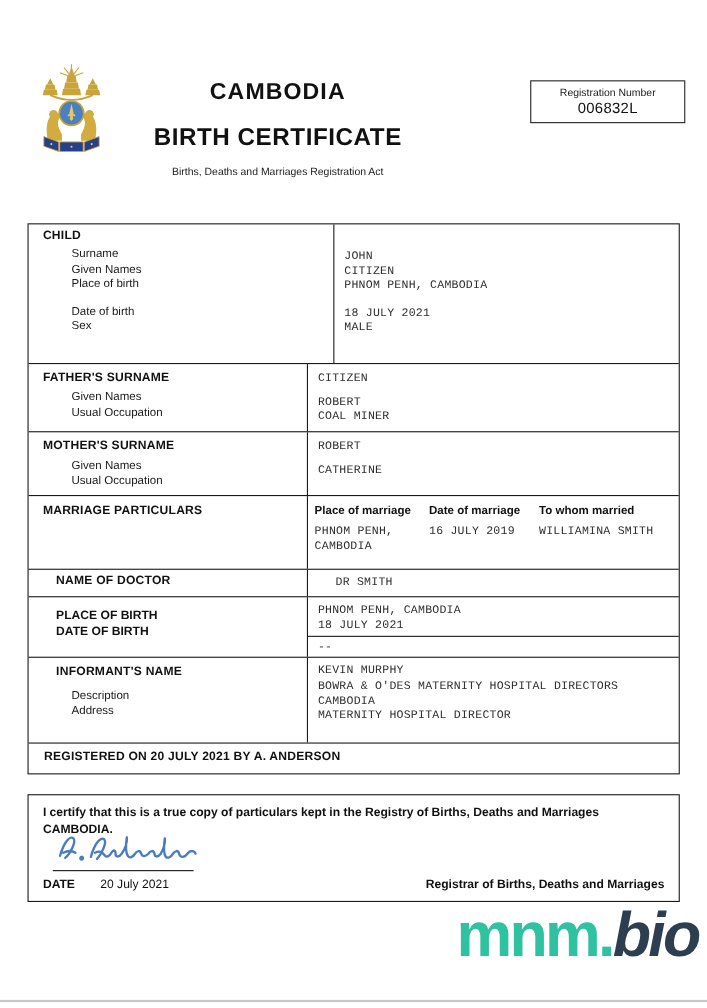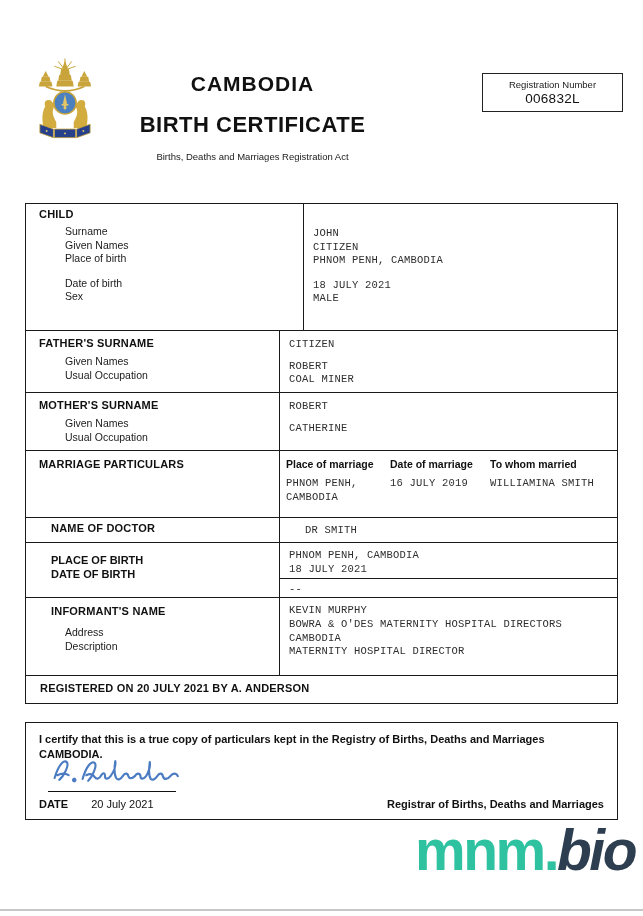--- a/index.html
+++ b/index.html
@@ -250,22 +250,22 @@
         <div class="birth-bottom mono">
           <div>--</div>
         </div>
       </div>
     </div>
 
     <div class="row r-informant">
       <div class="cell-l">
         <div class="sec-title indent">INFORMANT'S NAME</div>
         <div class="sub-labels">
+          <div>Description</div>
           <div>Address</div>
-          <div>Description</div>
         </div>
       </div>
       <div class="cell-r mono">
         <div>KEVIN MURPHY</div>
         <div>BOWRA &amp; O'DES MATERNITY HOSPITAL DIRECTORS</div>
         <div>CAMBODIA</div>
         <div>MATERNITY HOSPITAL DIRECTOR</div>
       </div>
     </div>
 

